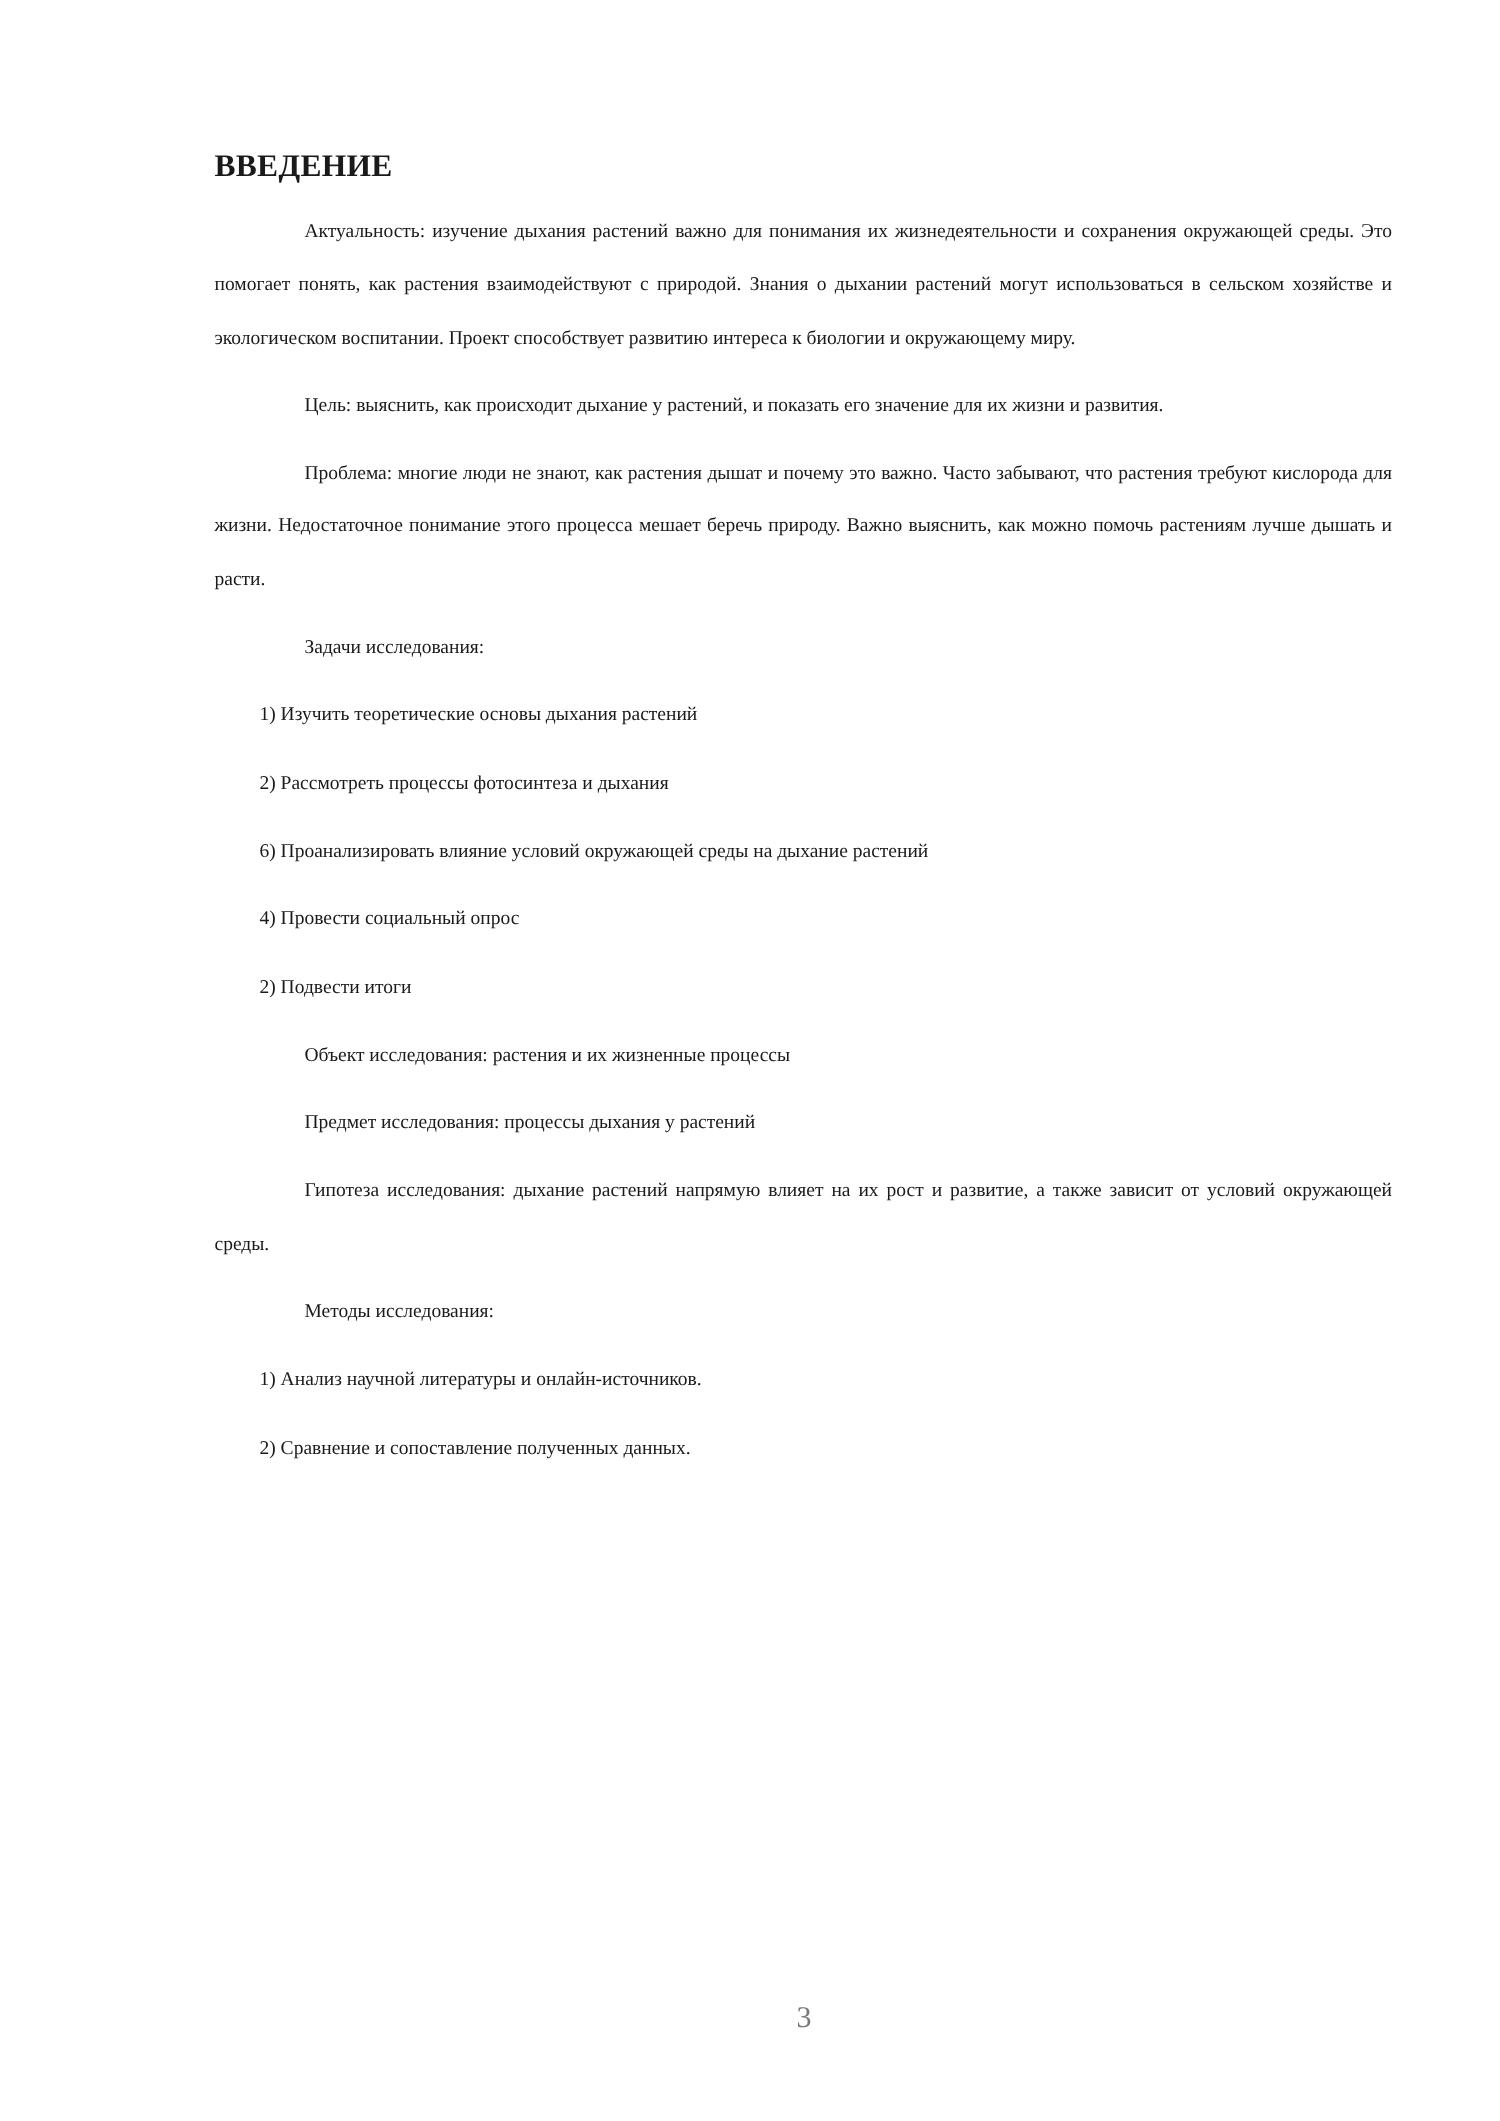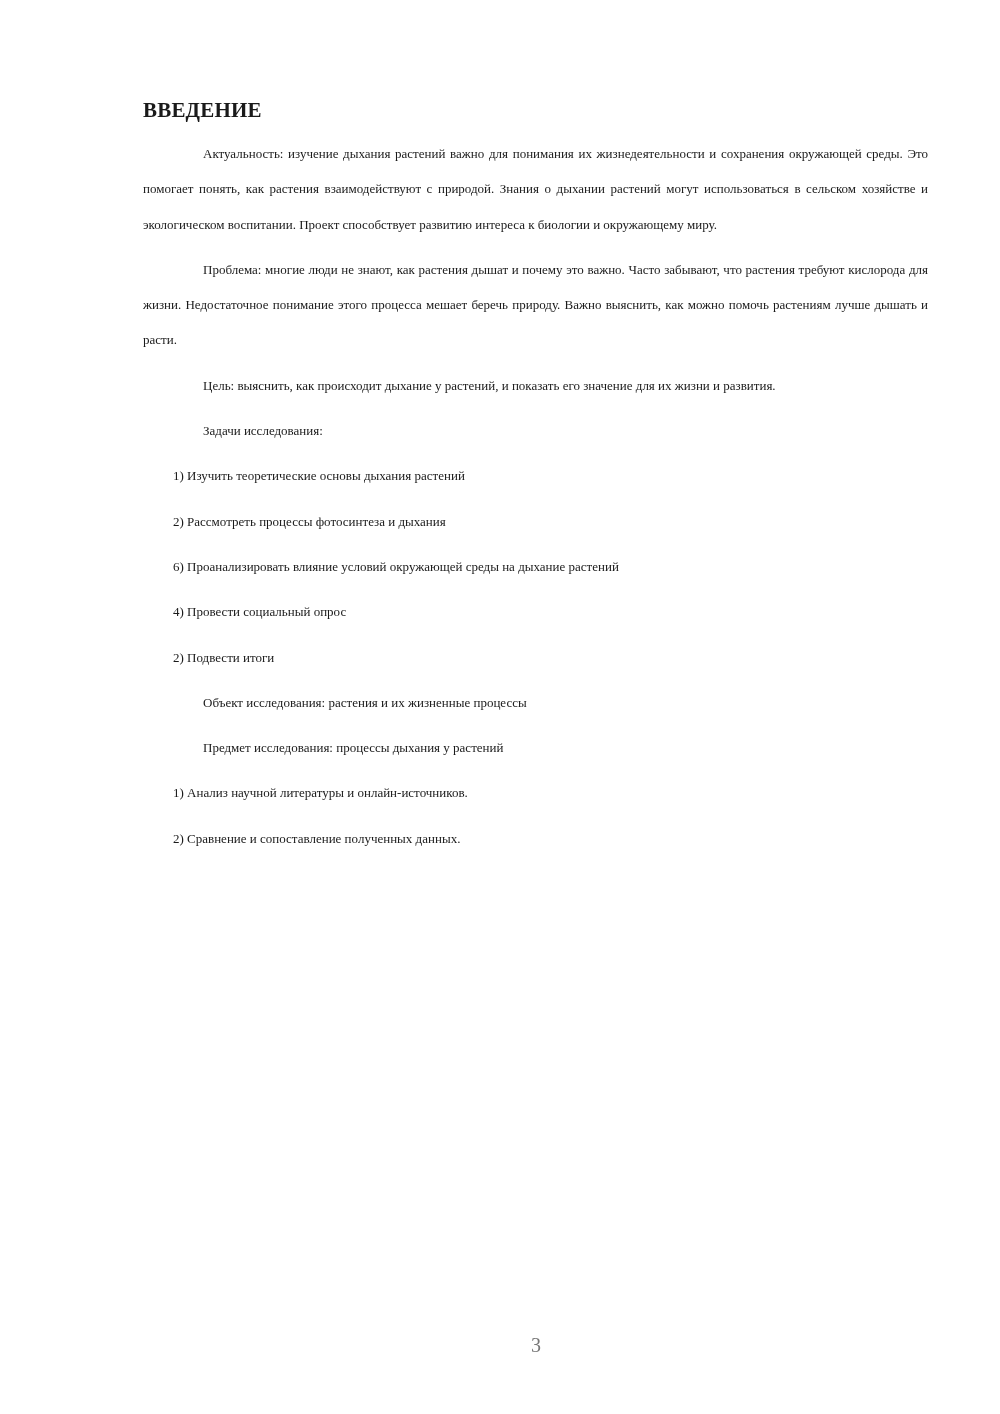--- a/index.html
+++ b/index.html
@@ -69,35 +69,37 @@
     }
   </style>
 </head>
 <body>
 
 <div class="page">
   <div class="content">
     <div class="title">ВВЕДЕНИЕ</div>
 
     <p class="para">Актуальность: изучение дыхания растений важно для понимания их жизнедеятельности и сохранения окружающей среды. Это помогает понять, как растения взаимодействуют с природой. Знания о дыхании растений могут использоваться в сельском хозяйстве и экологическом воспитании. Проект способствует развитию интереса к биологии и окружающему миру.</p>
+    <p class="para">Цель: выяснить, как происходит дыхание у растений, и показать его значение для их жизни и развития.</p>
     <p class="para">Проблема: многие люди не знают, как растения дышат и почему это важно. Часто забывают, что растения требуют кислорода для жизни. Недостаточное понимание этого процесса мешает беречь природу. Важно выяснить, как можно помочь растениям лучше дышать и расти.</p>
-    <p class="para">Цель: выяснить, как происходит дыхание у растений, и показать его значение для их жизни и развития.</p>
 
     <p class="heading-line">Задачи исследования:</p>
     <div>
       <p class="list-item">1) Изучить теоретические основы дыхания растений</p>
       <p class="list-item">2) Рассмотреть процессы фотосинтеза и дыхания</p>
       <p class="list-item">6) Проанализировать влияние условий окружающей среды на дыхание растений</p>
       <p class="list-item">4) Провести социальный опрос</p>
       <p class="list-item">2) Подвести итоги</p>
     </div>
 
     <p class="heading-line">Объект исследования: растения и их жизненные процессы</p>
     <p class="heading-line">Предмет исследования: процессы дыхания у растений</p>
+    <p class="para">Гипотеза исследования: дыхание растений напрямую влияет на их рост и развитие, а также зависит от условий окружающей среды.</p>
 
+    <p class="heading-line">Методы исследования:</p>
     <div>
       <p class="list-item">1) Анализ научной литературы и онлайн-источников.</p>
       <p class="list-item">2) Сравнение и сопоставление полученных данных.</p>
     </div>
   </div>
 
   <div class="page-number">3</div>
 </div>
 
 </body></html>

